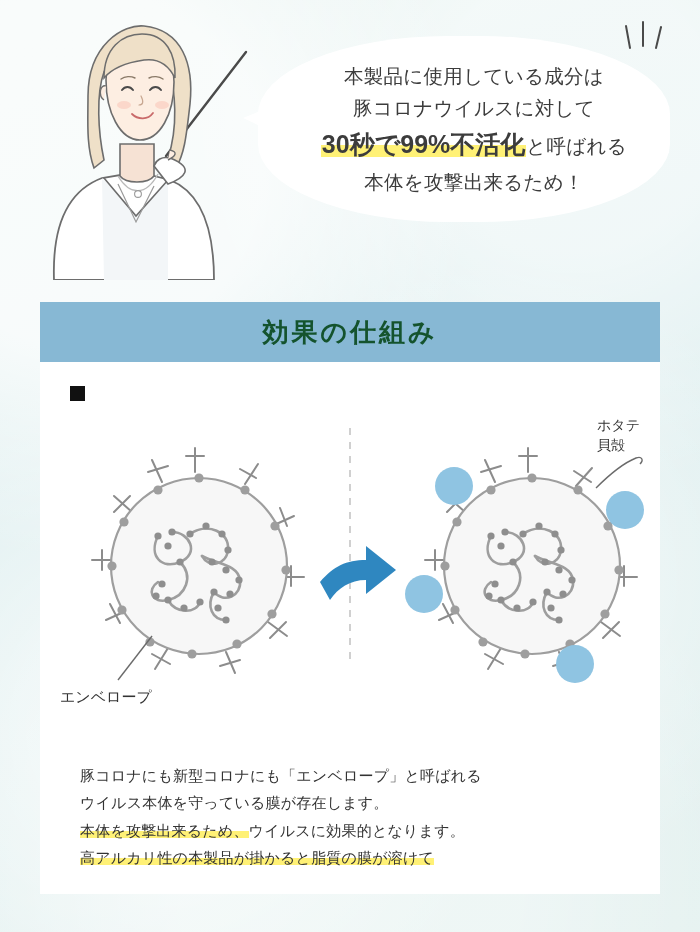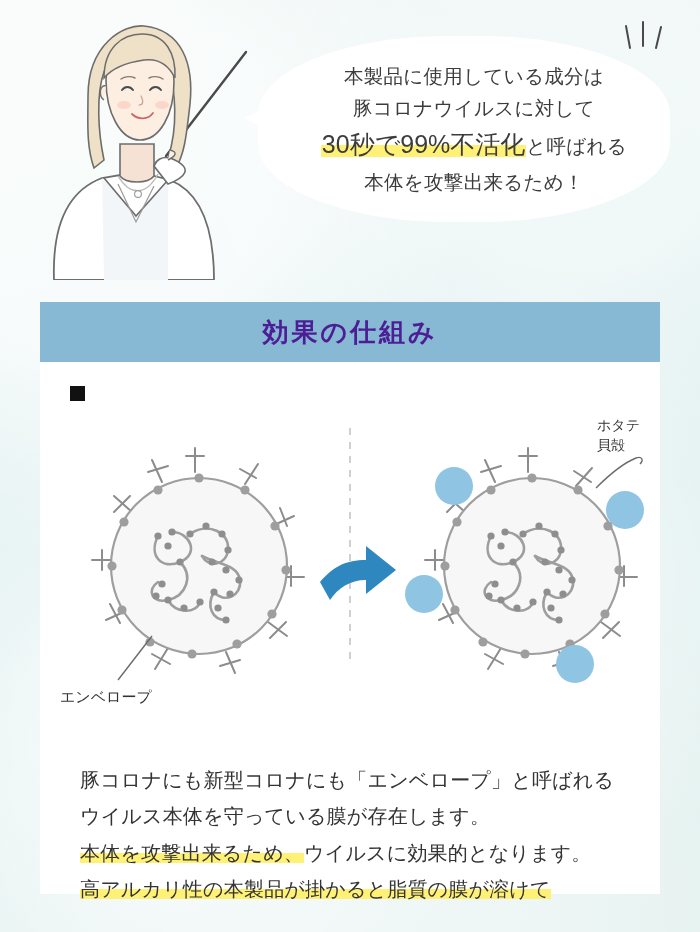--- a/index.html
+++ b/index.html
@@ -76,20 +76,21 @@
     font-size: 19.5px;
     line-height: 1.66;
     letter-spacing: 0.3px;
     white-space: nowrap;
     margin-left: 20px;
   }
   .bubble-text .line { display: block; }
   .mk {
     background: linear-gradient(to bottom, rgba(255,255,255,0) 54%, #fff176 54%, #fff176 96%, rgba(255,255,255,0) 96%);
     padding: 0 1px;
+    font-weight: bold;
   }
   .big {
     font-size: 25px;
     letter-spacing: 0px;
   }
   .sparkle {
     position: absolute;
     right: 34px;
     top: 18px;
     width: 44px;
@@ -106,21 +107,21 @@
     background: #ffffff;
   }
   .card-header {
     height: 60px;
     background: #87b8d4;
     display: flex;
     align-items: center;
     justify-content: center;
   }
   .card-header-title {
-    color: #4c1d95;
+    color: #14532d;
     font-size: 26px;
     letter-spacing: 3px;
     font-weight: bold;
   }
   .card-body {
     position: relative;
     height: 532px;
   }
   .subtitle {
     position: absolute;
@@ -146,21 +147,21 @@
     top: 52px;
     width: 620px;
     height: 340px;
   }
 
   .paragraph {
     position: absolute;
     left: 40px;
     top: 400px;
     width: 548px;
-    font-size: 20px;
+    font-size: 15px;
     line-height: 1.82;
     color: #333333;
     letter-spacing: 0.2px;
   }
   .paragraph .line { display: block; white-space: nowrap; }
   .hl {
     background: linear-gradient(to bottom, rgba(255,255,255,0) 52%, #fff176 52%, #fff176 95%, rgba(255,255,255,0) 95%);
   }
 </style>
 </head>

